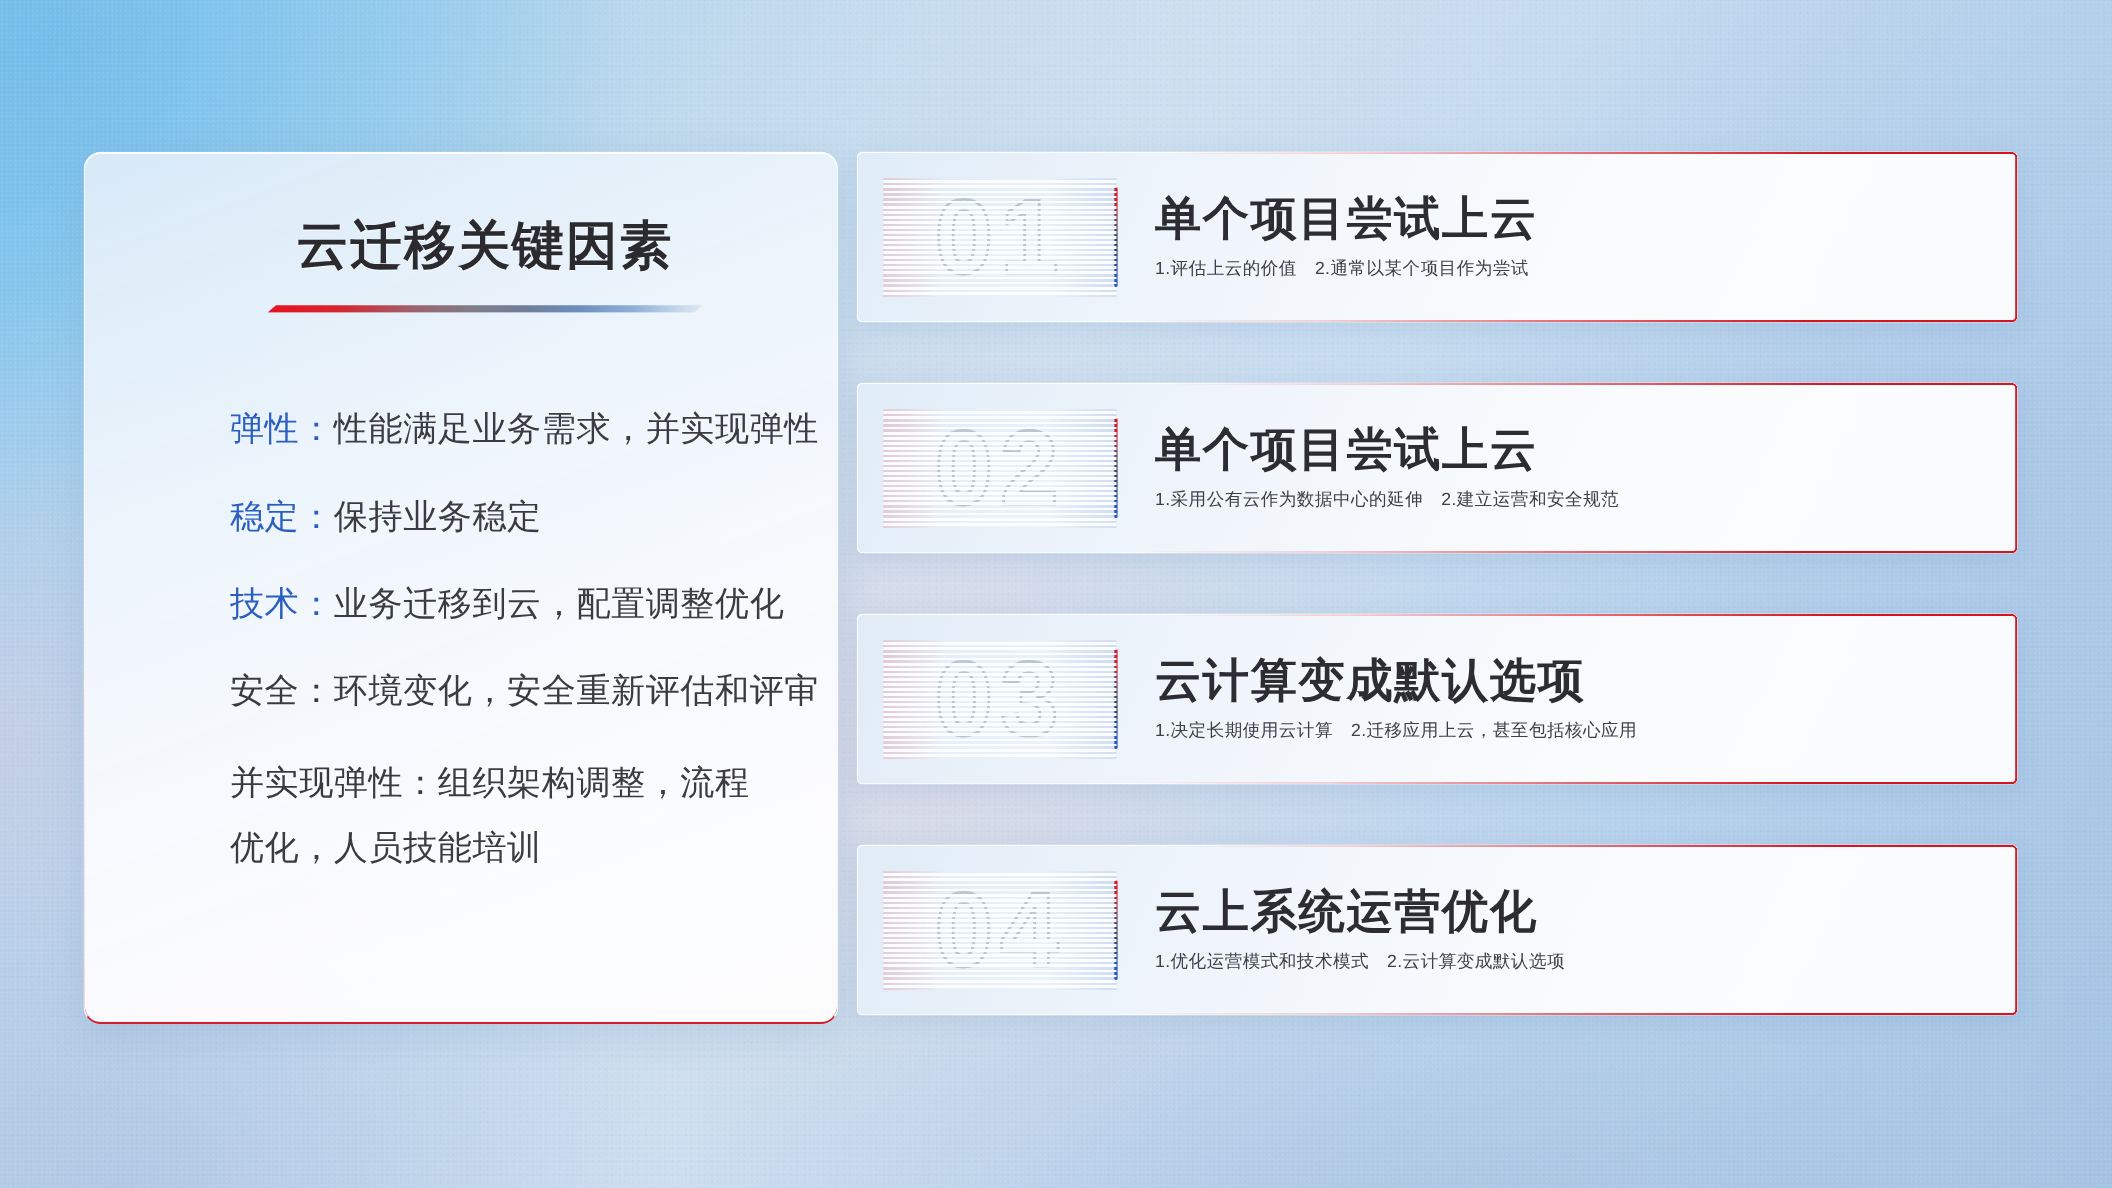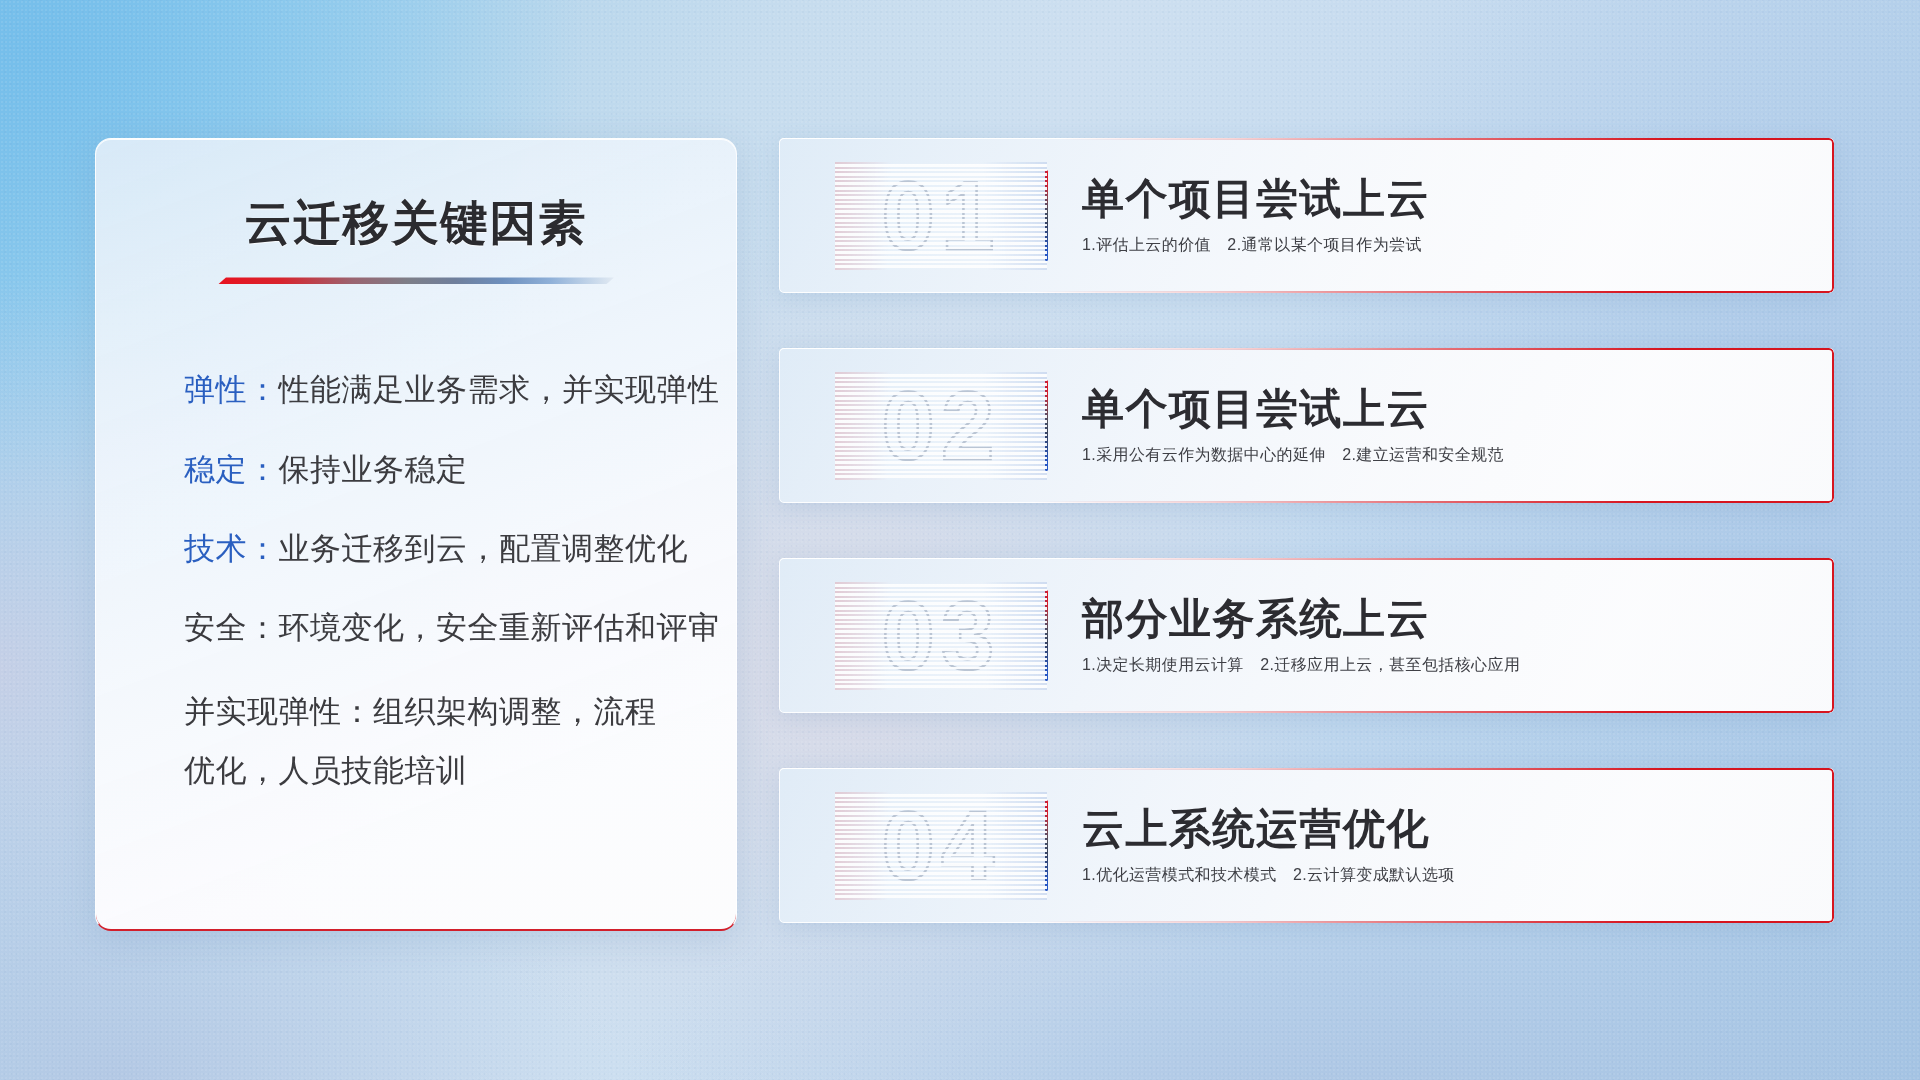--- a/index.html
+++ b/index.html
@@ -54,33 +54,34 @@
     opacity:.16;
     background-image:
       radial-gradient(rgba(255,255,255,.55) 1px, transparent 1px),
       radial-gradient(rgba(90,130,175,.35) 1px, transparent 1px);
     background-size:4px 4px, 6px 6px;
     background-position:0 0, 2px 3px;
   }
 
   
   #left-panel{
-    position:absolute;left:95px;top:138px;width:640px;height:790px;
+    position:absolute;left:76px;top:138px;width:640px;height:790px;
     border-radius:16px;
     background:linear-gradient(160deg,
       rgba(222,236,248,.93) 0%,
       rgba(231,241,250,.95) 18%,
       rgba(240,246,252,.96) 38%,
       rgba(248,250,253,.97) 60%,
       rgba(252,252,254,.98) 80%,
       rgba(253,252,253,.98) 100%);
     border:1px solid rgba(255,255,255,.85);
     border-bottom:2px solid #d21f2b;
     box-shadow:0 8px 34px rgba(110,145,185,.22), inset 0 1px 0 rgba(255,255,255,.9);
     overflow:hidden;
+    padding-left:44px;
   }
   #left-panel::after{
     content:"";position:absolute;inset:-1px;border-radius:16px;pointer-events:none;
     border:1.6px solid transparent;
     border-left-color:rgba(210,31,43,.85);
     border-right-color:rgba(210,31,43,.85);
     -webkit-mask-image:linear-gradient(to bottom, transparent 0%, transparent 30%, rgba(0,0,0,.35) 62%, #000 100%);
             mask-image:linear-gradient(to bottom, transparent 0%, transparent 30%, rgba(0,0,0,.35) 62%, #000 100%);
   }
   #panel-inner{position:relative;z-index:2;padding:56px 52px 0 52px;}
@@ -114,21 +115,20 @@
     position:relative;height:155px;margin-bottom:55px;border-radius:5px;
     background:linear-gradient(116deg,
       rgba(225,237,248,.92) 0%,
       rgba(234,242,250,.94) 16%,
       rgba(243,247,252,.96) 36%,
       rgba(250,251,253,.97) 58%,
       rgba(253,253,254,.98) 78%,
       rgba(252,252,253,.97) 100%);
     box-shadow:0 5px 22px rgba(112,148,190,.20), inset 0 1px 0 rgba(255,255,255,.85);
     overflow:hidden;
-    padding-left:32px;
   }
   .step-card::before{
     content:"";position:absolute;inset:0;border-radius:5px;pointer-events:none;
     border:1px solid rgba(255,255,255,.9);
   }
   .step-card::after{
     content:"";position:absolute;inset:0;border-radius:5px;pointer-events:none;
     border:2.2px solid #d6151f;
     -webkit-mask-image:linear-gradient(100deg, transparent 0%, transparent 26%, rgba(0,0,0,.18) 42%, rgba(0,0,0,.62) 62%, #000 82%);
             mask-image:linear-gradient(100deg, transparent 0%, transparent 26%, rgba(0,0,0,.18) 42%, rgba(0,0,0,.62) 62%, #000 82%);
@@ -246,21 +246,21 @@
         <p class="card-desc">1.采用公有云作为数据中心的延伸　2.建立运营和安全规范</p>
       </div>
     </div>
   </article>
 
   <article class="step-card">
     <div class="card-body">
       <div class="step-num">03<span class="num-tint"></span></div>
       <div class="card-divider"></div>
       <div class="card-text">
-        <h2 class="card-title">部分业务系统上云</h2>
+        <h2 class="card-title">云计算变成默认选项</h2>
         <p class="card-desc">1.决定长期使用云计算　2.迁移应用上云，甚至包括核心应用</p>
       </div>
     </div>
   </article>
 
   <article class="step-card">
     <div class="card-body">
       <div class="step-num">04<span class="num-tint"></span></div>
       <div class="card-divider"></div>
       <div class="card-text">

